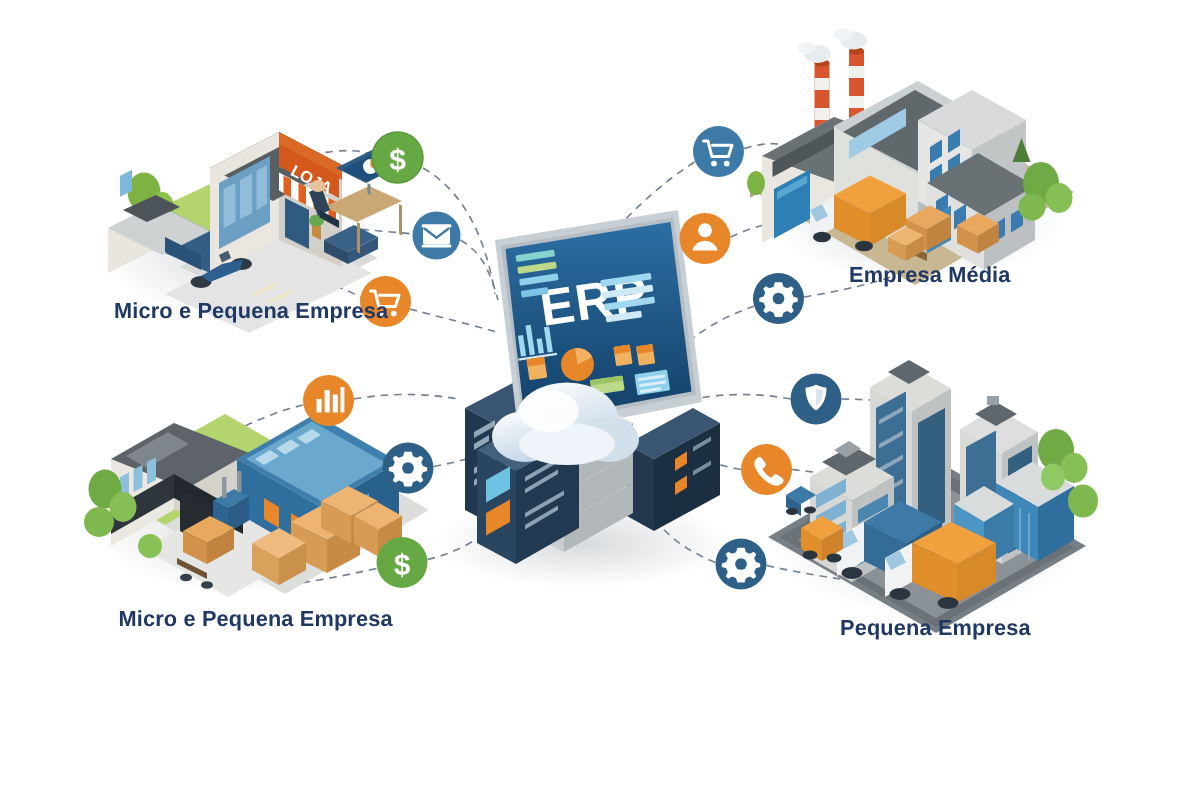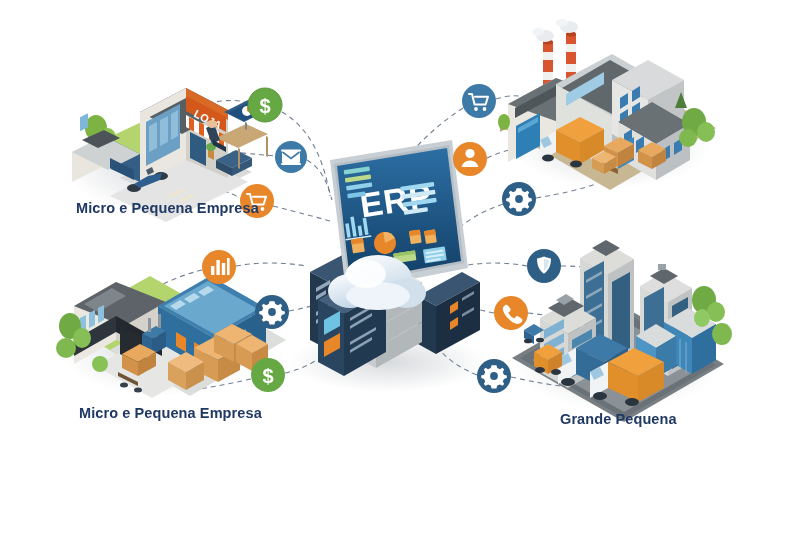--- a/index.html
+++ b/index.html
@@ -661,16 +661,17 @@
         <path d="M494,365.2 l2.4,0 l0.9,2.9 l2.6,1.1 l2.6,-1.4 l1.7,1.7 l-1.4,2.6 l1.1,2.6 l2.9,0.9 l0,2.4
                  l-2.9,0.9 l-1.1,2.6 l1.4,2.6 l-1.7,1.7 l-2.6,-1.4 l-2.6,1.1 l-0.9,2.9 l-2.4,0 l-2.4,0
                  l-0.9,-2.9 l-2.6,-1.1 l-2.6,1.4 l-1.7,-1.7 l1.4,-2.6 l-1.1,-2.6 l-2.9,-0.9 l0,-2.4
                  l2.9,-0.9 l1.1,-2.6 l-1.4,-2.6 l1.7,-1.7 l2.6,1.4 l2.6,-1.1 l0.9,-2.9 Z"></path>
         <circle cx="494" cy="376" r="3.9" fill="#2e5f86"></circle>
       </g>
     </g>
   </svg>
 
   <div class="lbl" id="lbl-mpe-top">Micro e Pequena Empresa</div>
+  <div class="lbl" id="lbl-media">Empresa Média</div>
   <div class="lbl" id="lbl-mpe-bottom">Micro e Pequena Empresa</div>
-  <div class="lbl" id="lbl-grande">Grande Pequena</div>
+  <div class="lbl" id="lbl-grande">Pequena Empresa</div>
 
 </div>
 
 </body></html>

